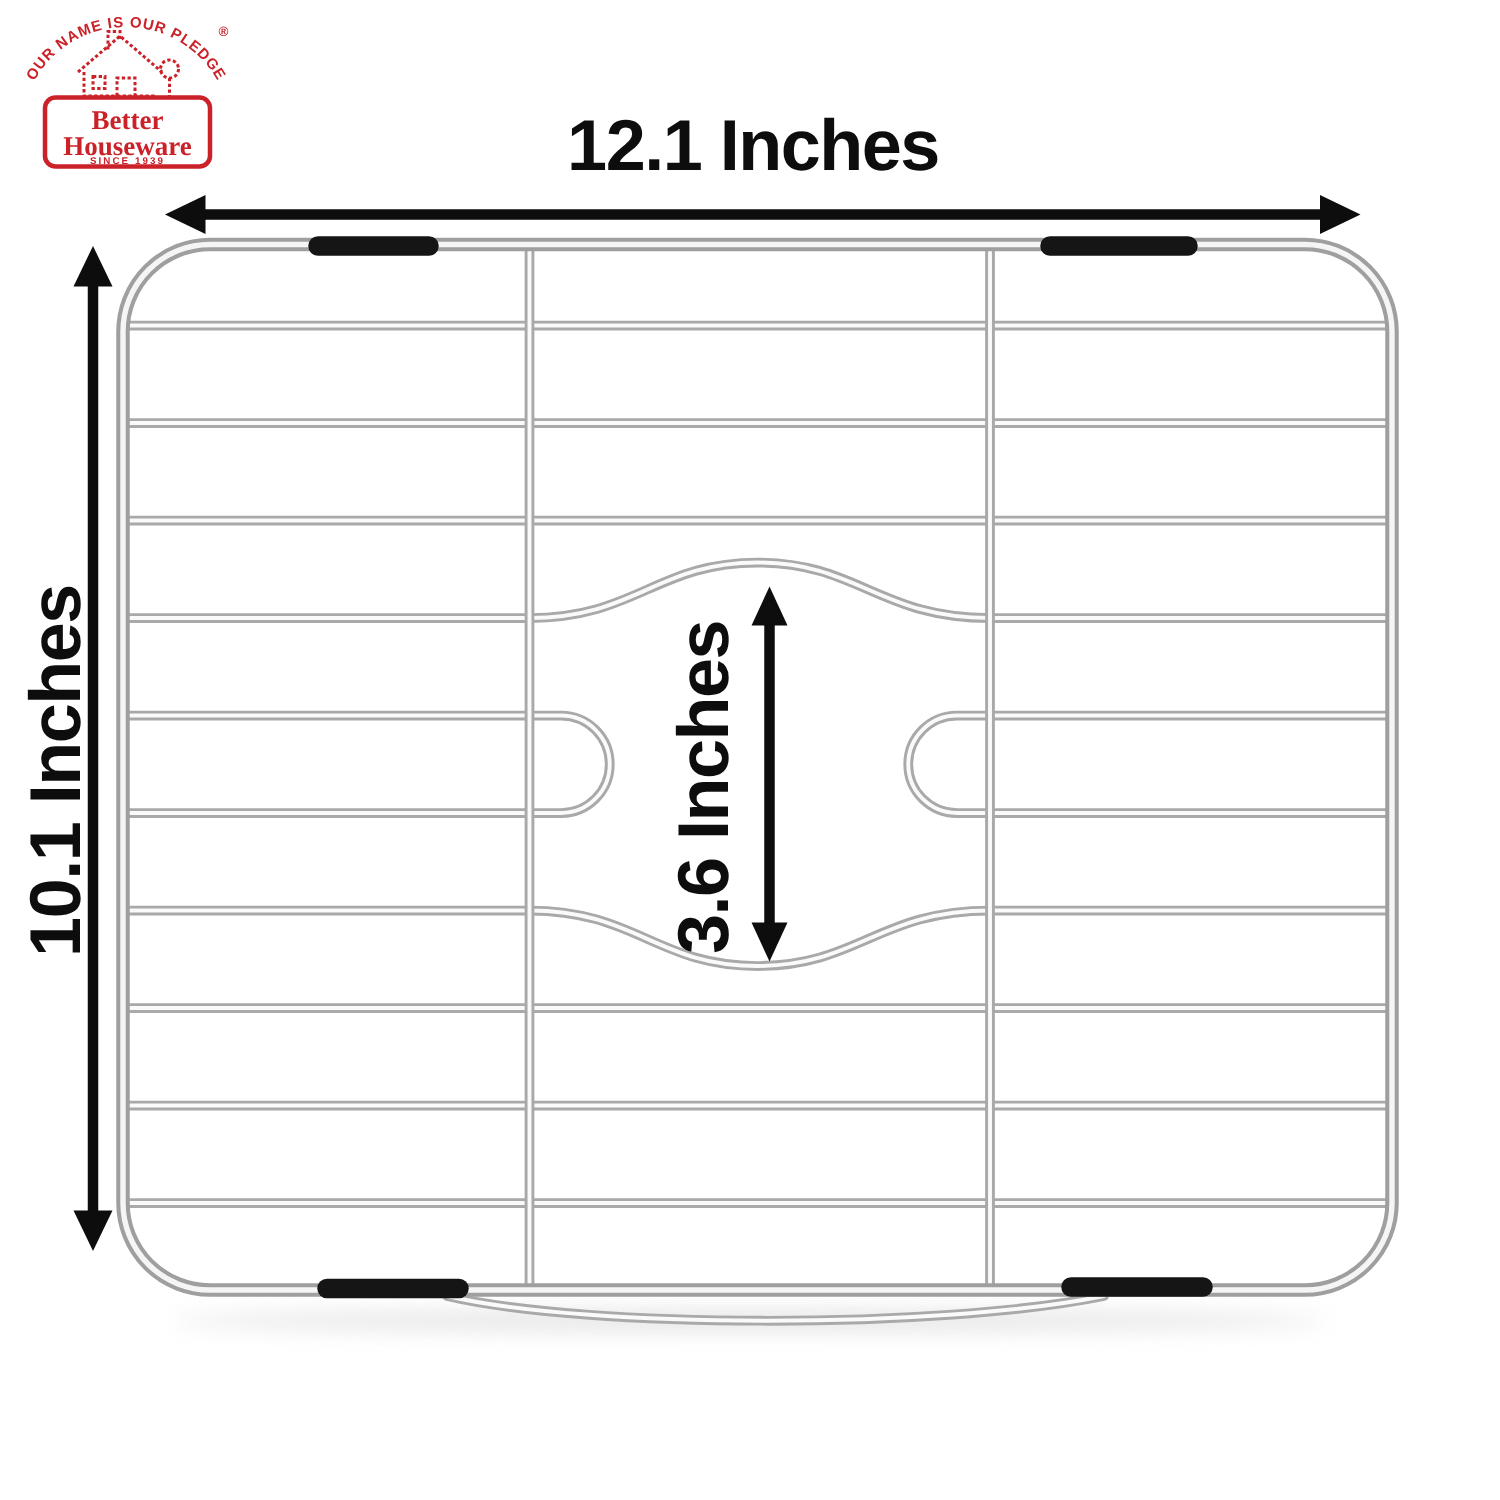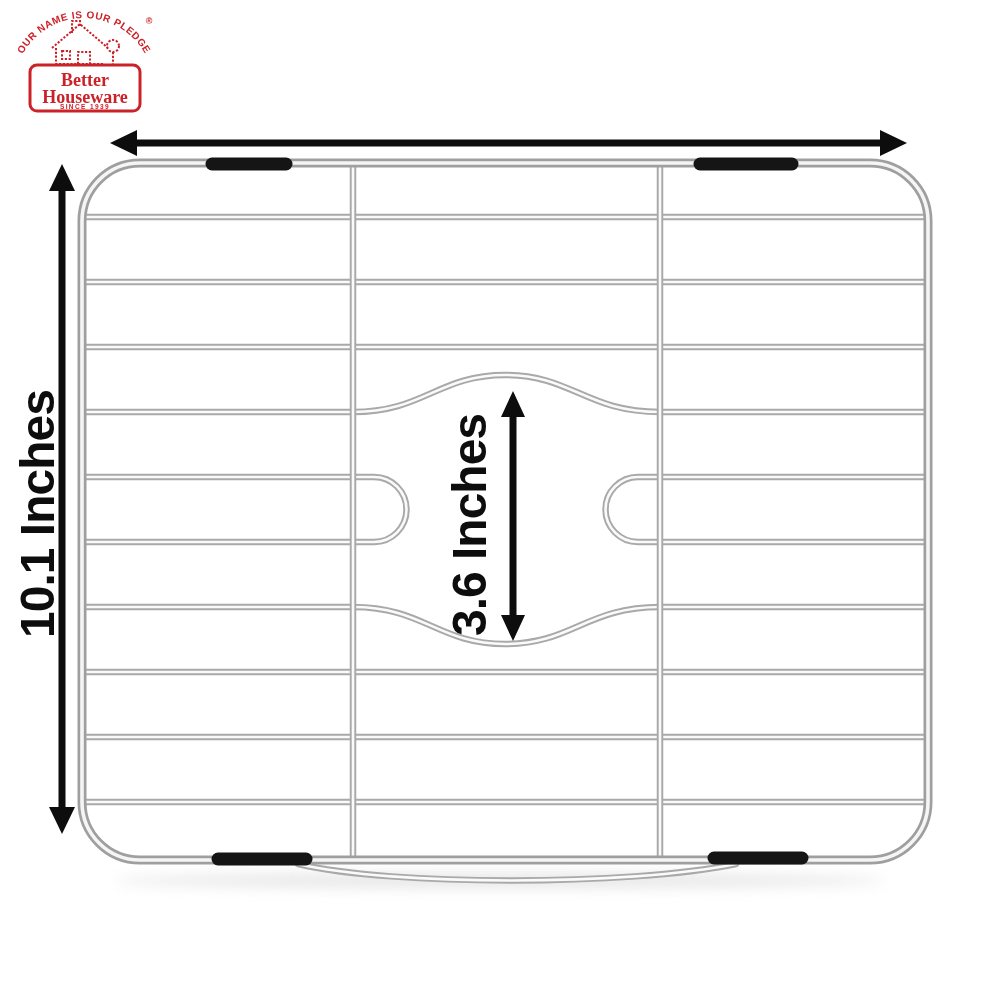--- a/index.html
+++ b/index.html
@@ -136,16 +136,17 @@
       <circle cx="101" cy="44" r="6"></circle>
       <path d="M101 50 V62"></path>
     </g>
 
     <rect class="lg-stroke" stroke-width="3" x="18" y="63" width="110" height="46" rx="7"></rect>
     <text class="brand-line lg-text" x="73" y="84" text-anchor="middle">Better</text>
     <text class="brand-line lg-text" x="73" y="101" text-anchor="middle">Houseware</text>
     <text class="since-line lg-text" x="73" y="107" text-anchor="middle">SINCE 1939</text>
   </svg>
 
+  <div id="wlabel" class="dim">12.1 Inches</div>
   <div id="hlabel" class="dim">10.1 Inches</div>
   <div id="dlabel" class="dim">3.6 Inches</div>
 
 </div>
 
 </body></html>

